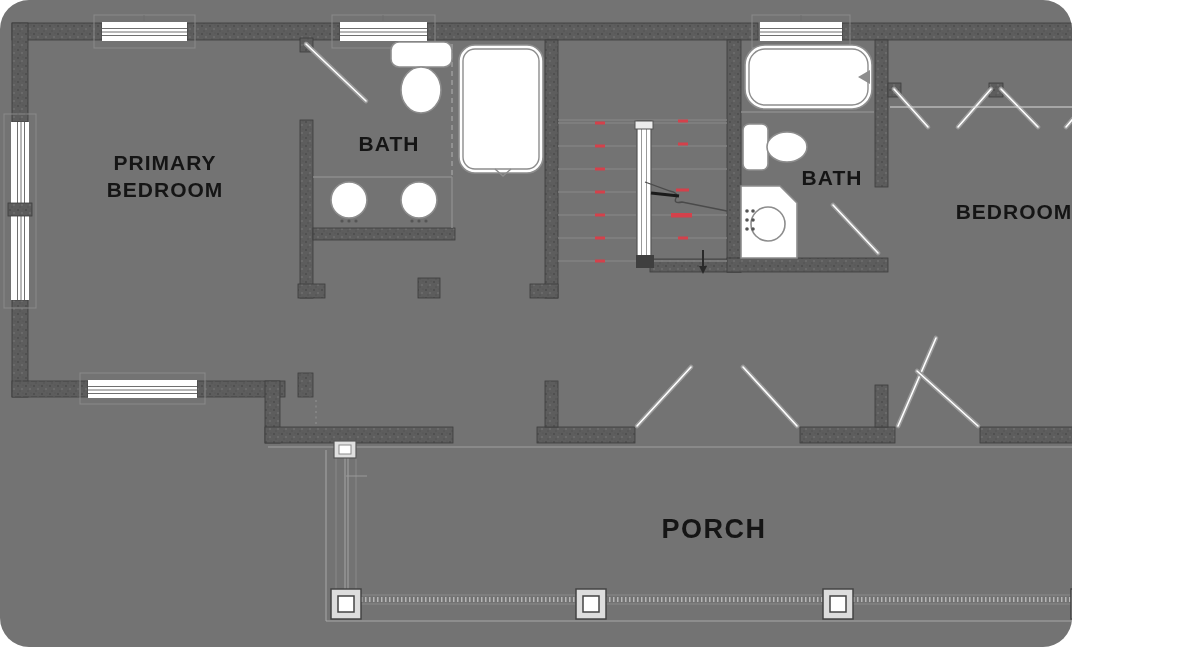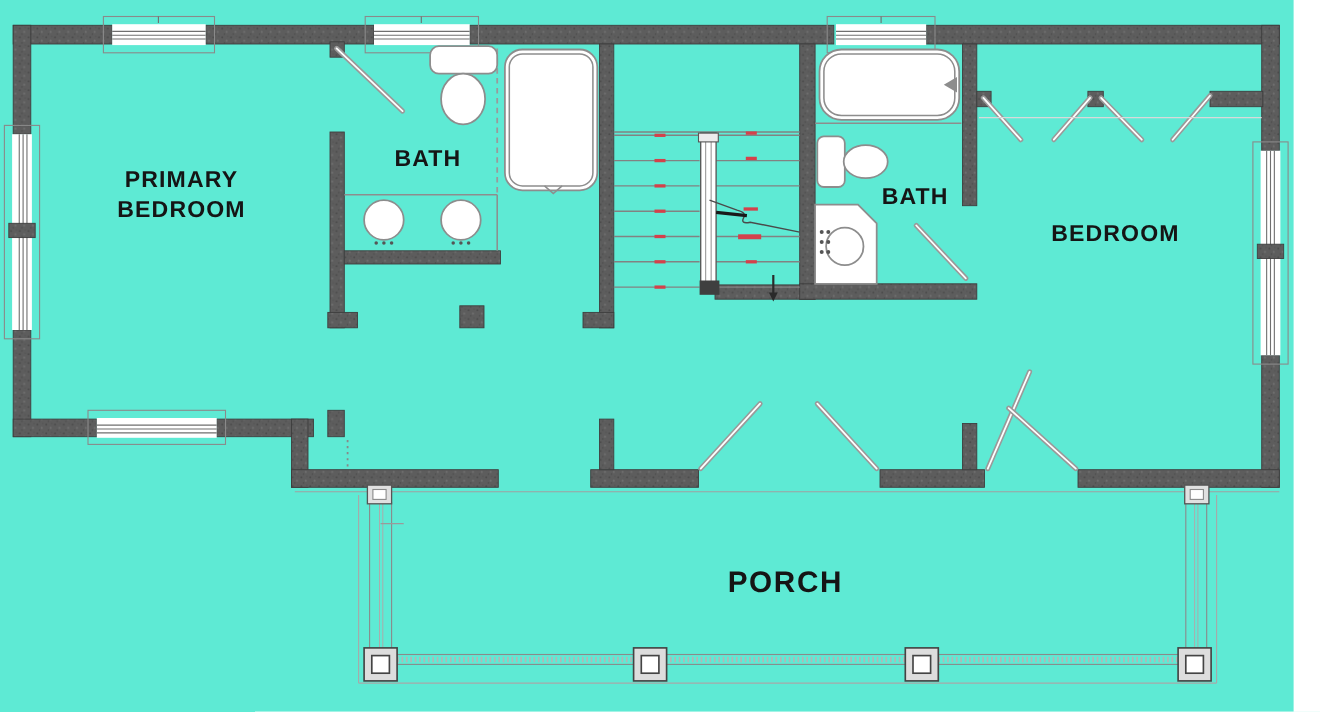--- a/index.html
+++ b/index.html
@@ -1,19 +1,20 @@
 <!DOCTYPE html>
 <html><head>
 <meta charset="utf-8">
 <style>
   html, body { margin: 0; padding: 0; background: #ffffff; }
   .page {
-    width: 1176px; height: 647px; position: relative;
-    background: #5eead4; overflow: hidden;
+    width: 1072px; height: 647px; position: relative;
+    background: #737373; overflow: hidden;
     font-family: "Liberation Sans", sans-serif;
+    border-radius: 29px;
   }
   svg { display: block; }
   .wall { fill: url(#wallTex); stroke: #3d3d3d; stroke-width: 0.8; }
   .frame { stroke: #8a8a8a; stroke-width: 1; fill: none; }
   .glaz { stroke: #6f6f6f; stroke-width: 1; fill: none; }
   .fix  { stroke: #8d8d8d; stroke-width: 1.6; fill: #ffffff; }
   .fixline { stroke: #8d8d8d; stroke-width: 1.4; fill: none; }
   .leaf-under { stroke: #9a9a9a; stroke-width: 4.6; stroke-linecap: round; fill: none; }
   .leaf-over  { stroke: #ffffff; stroke-width: 1.6; stroke-linecap: round; fill: none; }
   .tread { stroke: #828282; stroke-width: 1.3; }

